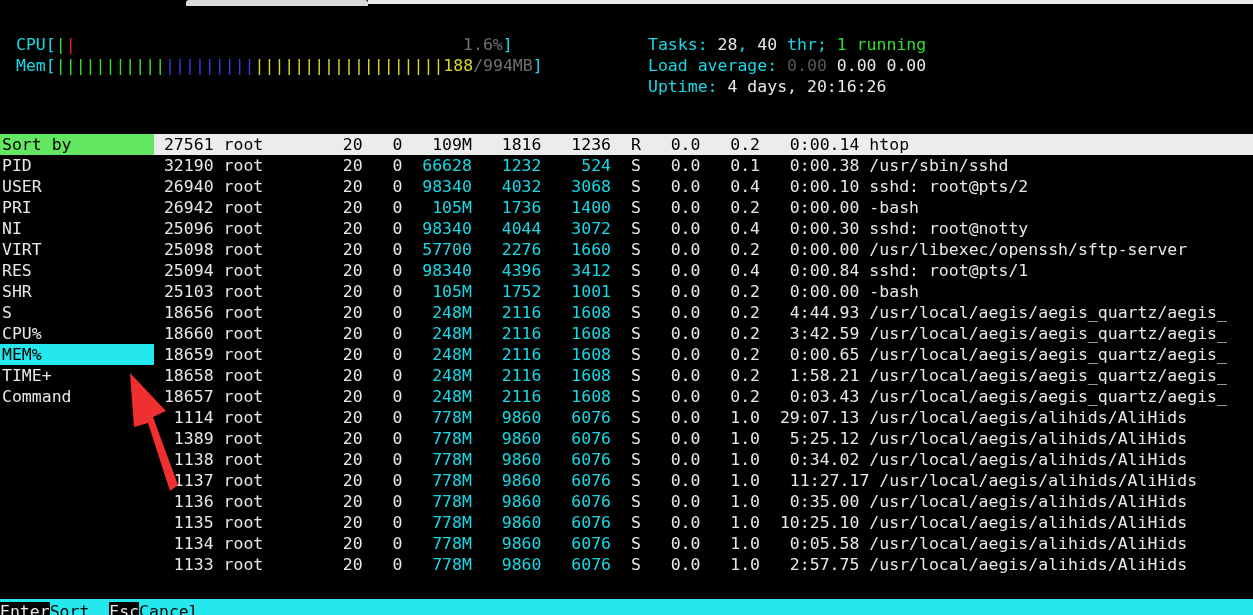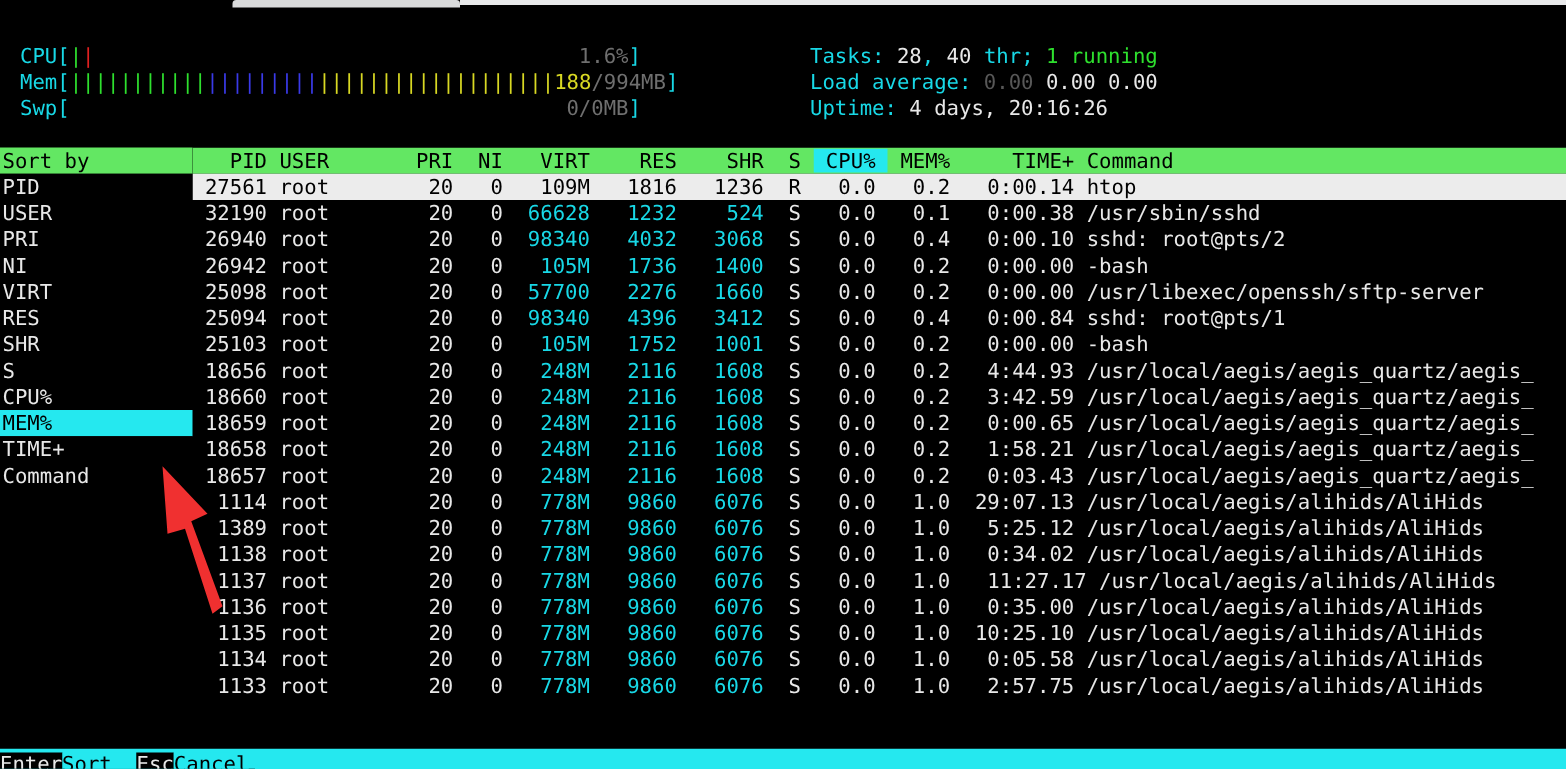--- a/index.html
+++ b/index.html
@@ -71,21 +71,21 @@
   }
   #info-col {
     position: absolute; left: 648px; top: 14px;
     width: 600px;
   }
   .info-row { height: 21px; white-space: pre; }
 
   
   #panes {
     position: absolute;
-    top: 108px; left: 0;
+    top: 124px; left: 0;
     width: 1253px; height: 481px;
   }
 
   
   #sortmenu {
     position: absolute;
     left: 0; top: 0;
     width: 154px;
     height: 481px;
     background: #000000;
@@ -176,21 +176,20 @@
 
 <div id="term">
 
   <div id="header">
 
     <div id="meter-col">
       <div class="meter-row"><span class="c-cyan">CPU</span><span class="c-cyan">[</span><span id="cpu-bars"><span style="color: rgb(46, 224, 46);">|</span><span style="color: rgb(224, 32, 32);">|</span></span><span id="cpu-pad">                                       </span><span class="c-gray">1.6%</span><span class="c-cyan">]</span></div>
 
       <div class="meter-row"><span class="c-cyan">Mem</span><span class="c-cyan">[</span><span id="mem-bars"><span style="color: rgb(46, 224, 46);">|</span><span style="color: rgb(46, 224, 46);">|</span><span style="color: rgb(46, 224, 46);">|</span><span style="color: rgb(46, 224, 46);">|</span><span style="color: rgb(46, 224, 46);">|</span><span style="color: rgb(46, 224, 46);">|</span><span style="color: rgb(46, 224, 46);">|</span><span style="color: rgb(46, 224, 46);">|</span><span style="color: rgb(46, 224, 46);">|</span><span style="color: rgb(46, 224, 46);">|</span><span style="color: rgb(46, 224, 46);">|</span><span style="color: rgb(58, 58, 232);">|</span><span style="color: rgb(58, 58, 232);">|</span><span style="color: rgb(58, 58, 232);">|</span><span style="color: rgb(58, 58, 232);">|</span><span style="color: rgb(58, 58, 232);">|</span><span style="color: rgb(58, 58, 232);">|</span><span style="color: rgb(58, 58, 232);">|</span><span style="color: rgb(58, 58, 232);">|</span><span style="color: rgb(58, 58, 232);">|</span><span style="color: rgb(216, 216, 35);">|</span><span style="color: rgb(216, 216, 35);">|</span><span style="color: rgb(216, 216, 35);">|</span><span style="color: rgb(216, 216, 35);">|</span><span style="color: rgb(216, 216, 35);">|</span><span style="color: rgb(216, 216, 35);">|</span><span style="color: rgb(216, 216, 35);">|</span><span style="color: rgb(216, 216, 35);">|</span><span style="color: rgb(216, 216, 35);">|</span><span style="color: rgb(216, 216, 35);">|</span><span style="color: rgb(216, 216, 35);">|</span><span style="color: rgb(216, 216, 35);">|</span><span style="color: rgb(216, 216, 35);">|</span><span style="color: rgb(216, 216, 35);">|</span><span style="color: rgb(216, 216, 35);">|</span><span style="color: rgb(216, 216, 35);">|</span><span style="color: rgb(216, 216, 35);">|</span><span style="color: rgb(216, 216, 35);">|</span><span style="color: rgb(216, 216, 35);">|</span></span><span class="c-yellow">188</span><span class="c-gray">/994MB</span><span class="c-cyan">]</span></div>
 
-      <div class="meter-row"><span class="c-cyan">Swp</span><span class="c-cyan">[</span><span id="swp-pad">                                        </span><span class="c-gray">0/0MB</span><span class="c-cyan">]</span></div>
     </div>
 
     <div id="info-col">
       <div class="info-row"><span class="c-cyan">Tasks:</span><span class="c-white"> </span><span class="c-white">28</span><span class="c-cyan">,</span><span class="c-white"> </span><span class="c-white">40</span><span class="c-white"> </span><span class="c-cyan">thr;</span><span class="c-white"> </span><span class="c-green">1</span><span class="c-white"> </span><span class="c-green">running</span></div>
 
       <div class="info-row"><span class="c-cyan">Load average:</span><span class="c-white"> </span><span class="c-dim">0.00</span><span class="c-white"> </span><span class="c-white">0.00</span><span class="c-white"> </span><span class="c-white">0.00</span></div>
 
       <div class="info-row"><span class="c-cyan">Uptime:</span><span class="c-white"> </span><span class="c-white">4 days, 20:16:26</span></div>
     </div>
   </div>
@@ -209,26 +208,26 @@
           <div class="sort-item"><span>SHR</span></div>
           <div class="sort-item"><span>S</span></div>
           <div class="sort-item"><span>CPU%</span></div>
           <div class="sort-item selected"><span>MEM%</span></div>
           <div class="sort-item"><span>TIME+</span></div>
           <div class="sort-item"><span>Command</span></div>
         </div>
     </div>
 
     <div id="proc">
-      <div id="proc-header" class="prow header"><span>   PID </span><span>USER      </span><span> PRI </span><span> NI </span><span>  VIRT </span><span>   RES </span><span>   SHR </span><span> S </span><span class="hl-cpu"> CPU% </span><span> MEM% </span><span>    TIME+ </span><span>Command</span><span>                                                            </span></div>
       <div id="proc-rows">
           <div class="prow selected"><span> 27561 </span><span>root      </span><span>  20 </span><span>  0 </span><span>  109M </span><span>  1816 </span><span>  1236 </span><span> R </span><span>  0.0 </span><span>  0.2 </span><span>  0:00.14 </span><span>htop</span></div>
           <div class="prow"><span> 32190 </span><span>root      </span><span>  20 </span><span>  0 </span><span class="num-cyan"> 66628 </span><span class="num-cyan">  1232 </span><span class="num-cyan">   524 </span><span> S </span><span>  0.0 </span><span>  0.1 </span><span>  0:00.38 </span><span>/usr/sbin/sshd</span></div>
           <div class="prow"><span> 26940 </span><span>root      </span><span>  20 </span><span>  0 </span><span class="num-cyan"> 98340 </span><span class="num-cyan">  4032 </span><span class="num-cyan">  3068 </span><span> S </span><span>  0.0 </span><span>  0.4 </span><span>  0:00.10 </span><span>sshd: root@pts/2</span></div>
           <div class="prow"><span> 26942 </span><span>root      </span><span>  20 </span><span>  0 </span><span class="num-cyan">  105M </span><span class="num-cyan">  1736 </span><span class="num-cyan">  1400 </span><span> S </span><span>  0.0 </span><span>  0.2 </span><span>  0:00.00 </span><span>-bash</span></div>
+          <div class="prow"><span> 25096 </span><span>root      </span><span>  20 </span><span>  0 </span><span class="num-cyan"> 98340 </span><span class="num-cyan">  4044 </span><span class="num-cyan">  3072 </span><span> S </span><span>  0.0 </span><span>  0.4 </span><span>  0:00.30 </span><span>sshd: root@notty</span></div>
           <div class="prow"><span> 25098 </span><span>root      </span><span>  20 </span><span>  0 </span><span class="num-cyan"> 57700 </span><span class="num-cyan">  2276 </span><span class="num-cyan">  1660 </span><span> S </span><span>  0.0 </span><span>  0.2 </span><span>  0:00.00 </span><span>/usr/libexec/openssh/sftp-server</span></div>
           <div class="prow"><span> 25094 </span><span>root      </span><span>  20 </span><span>  0 </span><span class="num-cyan"> 98340 </span><span class="num-cyan">  4396 </span><span class="num-cyan">  3412 </span><span> S </span><span>  0.0 </span><span>  0.4 </span><span>  0:00.84 </span><span>sshd: root@pts/1</span></div>
           <div class="prow"><span> 25103 </span><span>root      </span><span>  20 </span><span>  0 </span><span class="num-cyan">  105M </span><span class="num-cyan">  1752 </span><span class="num-cyan">  1001 </span><span> S </span><span>  0.0 </span><span>  0.2 </span><span>  0:00.00 </span><span>-bash</span></div>
           <div class="prow"><span> 18656 </span><span>root      </span><span>  20 </span><span>  0 </span><span class="num-cyan">  248M </span><span class="num-cyan">  2116 </span><span class="num-cyan">  1608 </span><span> S </span><span>  0.0 </span><span>  0.2 </span><span>  4:44.93 </span><span>/usr/local/aegis/aegis_quartz/aegis_</span></div>
           <div class="prow"><span> 18660 </span><span>root      </span><span>  20 </span><span>  0 </span><span class="num-cyan">  248M </span><span class="num-cyan">  2116 </span><span class="num-cyan">  1608 </span><span> S </span><span>  0.0 </span><span>  0.2 </span><span>  3:42.59 </span><span>/usr/local/aegis/aegis_quartz/aegis_</span></div>
           <div class="prow"><span> 18659 </span><span>root      </span><span>  20 </span><span>  0 </span><span class="num-cyan">  248M </span><span class="num-cyan">  2116 </span><span class="num-cyan">  1608 </span><span> S </span><span>  0.0 </span><span>  0.2 </span><span>  0:00.65 </span><span>/usr/local/aegis/aegis_quartz/aegis_</span></div>
           <div class="prow"><span> 18658 </span><span>root      </span><span>  20 </span><span>  0 </span><span class="num-cyan">  248M </span><span class="num-cyan">  2116 </span><span class="num-cyan">  1608 </span><span> S </span><span>  0.0 </span><span>  0.2 </span><span>  1:58.21 </span><span>/usr/local/aegis/aegis_quartz/aegis_</span></div>
           <div class="prow"><span> 18657 </span><span>root      </span><span>  20 </span><span>  0 </span><span class="num-cyan">  248M </span><span class="num-cyan">  2116 </span><span class="num-cyan">  1608 </span><span> S </span><span>  0.0 </span><span>  0.2 </span><span>  0:03.43 </span><span>/usr/local/aegis/aegis_quartz/aegis_</span></div>
           <div class="prow"><span>  1114 </span><span>root      </span><span>  20 </span><span>  0 </span><span class="num-cyan">  778M </span><span class="num-cyan">  9860 </span><span class="num-cyan">  6076 </span><span> S </span><span>  0.0 </span><span>  1.0 </span><span> 29:07.13 </span><span>/usr/local/aegis/alihids/AliHids</span></div>
           <div class="prow"><span>  1389 </span><span>root      </span><span>  20 </span><span>  0 </span><span class="num-cyan">  778M </span><span class="num-cyan">  9860 </span><span class="num-cyan">  6076 </span><span> S </span><span>  0.0 </span><span>  1.0 </span><span>  5:25.12 </span><span>/usr/local/aegis/alihids/AliHids</span></div>

